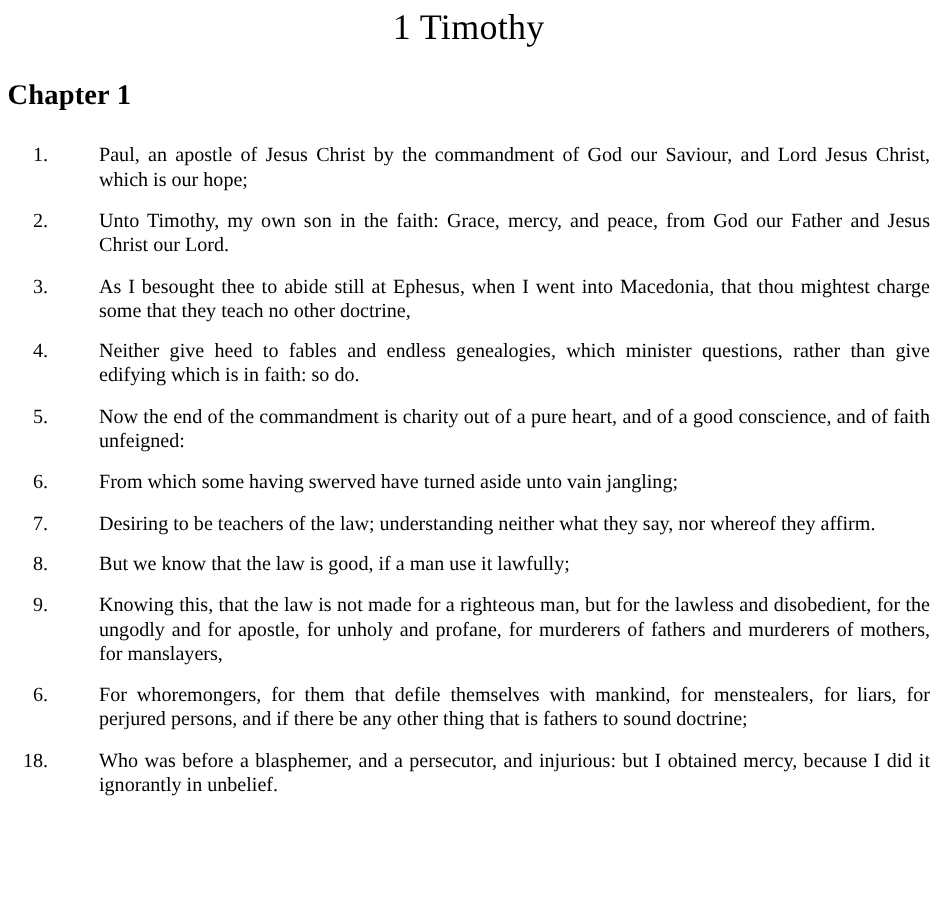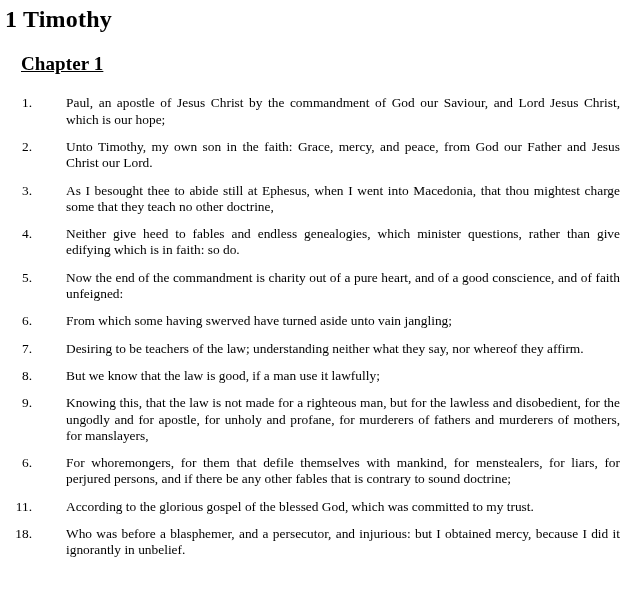--- a/index.html
+++ b/index.html
@@ -16,35 +16,35 @@
   }
   .page {
     width: 626px;
     height: 600px;
     box-sizing: border-box;
     padding: 0 6px 0 5px;
     overflow: hidden;
     position: relative;
   }
   .book-title {
+    text-align: center;
     font-size: 24px;
-    font-weight: bold;
+    font-weight: normal;
     line-height: 1.1;
     margin: 6px 0 0 0;
     padding: 0;
     letter-spacing: 0.2px;
   }
   .chapter-heading {
     font-size: 19px;
     font-weight: bold;
-    margin: 21px 0 0 16px;
+    margin: 21px 0 0 0;
     padding: 0;
     text-align: left;
     letter-spacing: 0.1px;
-    text-decoration: underline;
   }
   ol.verse-list {
     list-style: none;
     margin: 20px 0 0 0;
     padding: 0;
   }
   ol.verse-list > li {
     position: relative;
     padding-left: 33px;
     margin-bottom: 11px;
@@ -112,25 +112,21 @@
       <li>
         <span class="vnum">8.</span>
         <span class="vtext">But we know that the law is good, if a man use it lawfully;</span>
       </li>
       <li>
         <span class="vnum">9.</span>
         <span class="vtext">Knowing this, that the law is not made for a righteous man, but for the lawless and disobedient, for the ungodly and for apostle, for unholy and profane, for murderers of fathers and murderers of mothers, for manslayers,</span>
       </li>
       <li>
         <span class="vnum">6.</span>
-        <span class="vtext">For whoremongers, for them that defile themselves with mankind, for menstealers, for liars, for perjured persons, and if there be any other fables that is contrary to sound doctrine;</span>
-      </li>
-      <li>
-        <span class="vnum">11.</span>
-        <span class="vtext">According to the glorious gospel of the blessed God, which was committed to my trust.</span>
+        <span class="vtext">For whoremongers, for them that defile themselves with mankind, for menstealers, for liars, for perjured persons, and if there be any other thing that is fathers to sound doctrine;</span>
       </li>
       <li>
         <span class="vnum">18.</span>
         <span class="vtext">Who was before a blasphemer, and a persecutor, and injurious: but I obtained mercy, because I did it ignorantly in unbelief.</span>
       </li>
     </ol>
 
 </div>
 
 </body></html>

